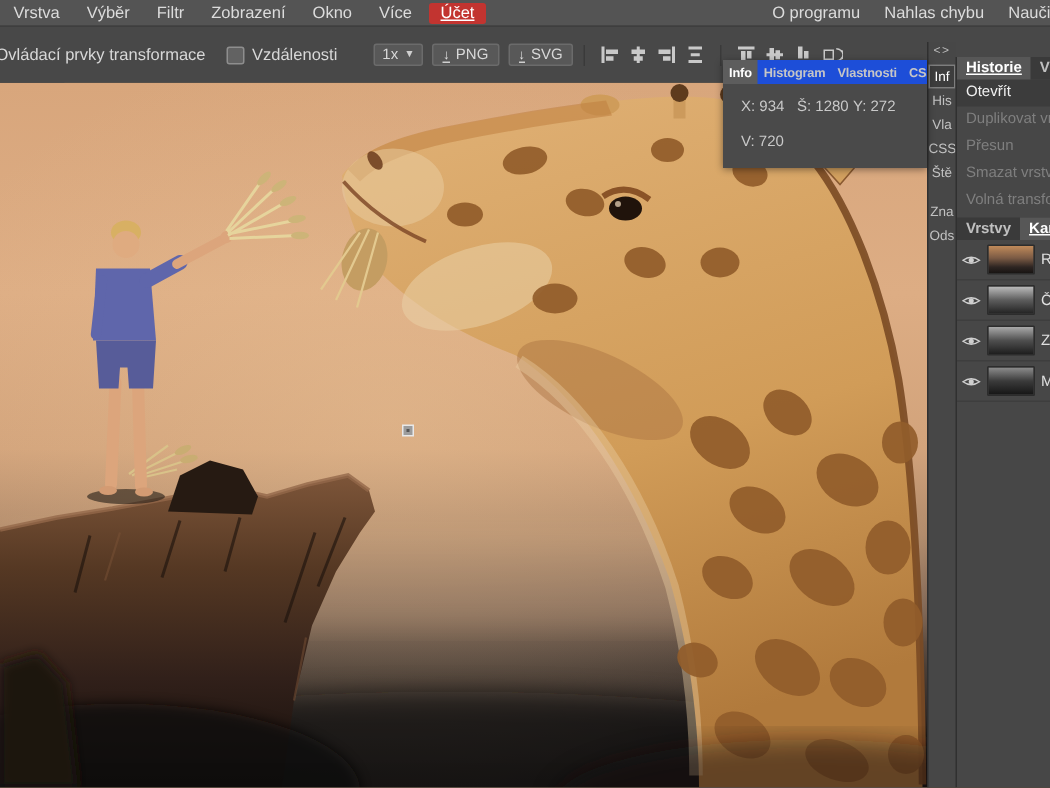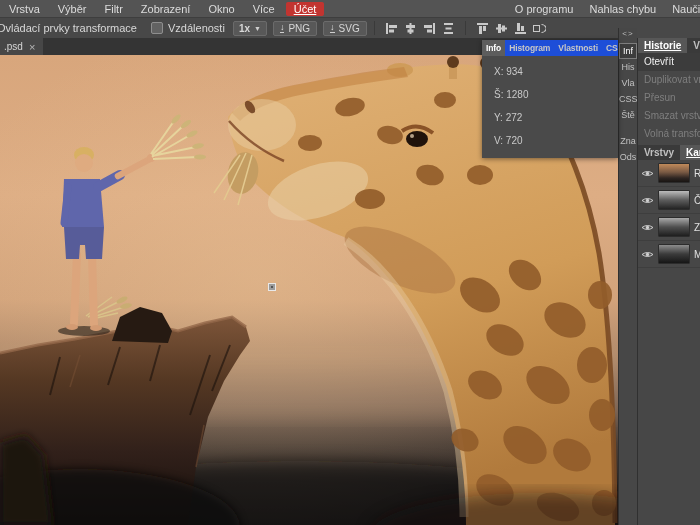--- a/index.html
+++ b/index.html
@@ -8,27 +8,27 @@
 
   
   .menubar{position:absolute;top:0;left:0;width:700px;height:17px;background:#545454;
     display:flex;align-items:center;font-size:11px;color:#dcdcdc;white-space:nowrap;z-index:30;}
   .menu-item{padding:1px 9px;cursor:default;}
   .menu-item.account{background:#c23430;color:#fff;border-radius:2px;padding:1px 8px;margin-left:2px;text-decoration:underline;}
   .menu-right{position:absolute;right:-26px;top:0;height:17px;display:flex;align-items:center;}
   .menu-right .menu-item{padding:1px 8px;}
 
   
-  .toolbar{position:absolute;top:17px;left:0;width:700px;height:21px;background:#484848;
+  .toolbar{position:absolute;top:17px;left:0;width:700px;height:38px;background:#484848;
     border-top:1px solid #3e3e3e;display:flex;align-items:center;font-size:11px;color:#d8d8d8;
     box-sizing:border-box;z-index:30;white-space:nowrap;}
   .tb-label{margin-left:-3px;}
   .chk{width:10px;height:10px;background:#626262;border:1px solid #8e8e8e;border-radius:2px;margin:0 5px 0 14px;flex:none;}
   .zoom-select{display:flex;align-items:center;gap:4px;background:#585858;border:1px solid #6b6b6b;
-    border-radius:2px;padding:1px 5px;font-size:10px;margin-left:8px;font-weight:bold;}
+    border-radius:2px;padding:1px 5px;font-size:10px;margin-left:24px;}
   .zoom-select .arrow{font-size:7px;color:#cfcfcf;}
   .tool-btn{display:flex;align-items:center;gap:4px;background:#585858;border:1px solid #6b6b6b;
     border-radius:2px;padding:1px 6px;font-size:10px;margin-left:6px;}
   .dl-ico{font-size:9px;line-height:8px;border-bottom:1.5px solid #cfcfcf;padding-bottom:1px;color:#e2e2e2;}
   .sep{width:1px;height:14px;background:#3a3a3a;margin:0 7px;flex:none;}
   .icon-btn{width:17px;height:17px;display:flex;align-items:center;justify-content:center;flex:none;margin:0 1px;}
   .icon-btn svg{display:block;}
   .ic{fill:#c9c9c9;}
 
   
@@ -40,21 +40,21 @@
   
   .canvas{position:absolute;top:55px;left:0;width:618px;height:470px;overflow:hidden;background:#caa078;}
   .canvas svg{display:block;}
 
   
   .info-panel{position:absolute;top:40px;left:482px;width:136px;z-index:40;
     box-shadow:0 1px 5px rgba(0,0,0,.45);font-size:10px;overflow:hidden;}
   .info-tabs{display:flex;background:#1d4ed8;align-items:flex-end;white-space:nowrap;}
   .info-tab{padding:3px 4px;color:#c6c6c6;font-size:8.5px;font-weight:bold;letter-spacing:-0.1px;}
   .info-tab.active{background:#5d5d5d;color:#fff;}
-  .info-body{display:grid;grid-template-columns:1fr;padding:10px 12px 12px 12px;row-gap:12px;
+  .info-body{display:grid;grid-template-columns:1fr 1fr 1fr;padding:10px 12px 12px 12px;row-gap:12px;
     color:#c9c9c9;background:#4a4a4a;}
 
   
   .side-strip{position:absolute;left:618px;top:28px;width:19px;bottom:0;background:#474747;
     border-left:1px solid #303030;box-sizing:border-box;display:flex;flex-direction:column;
     align-items:center;font-size:9px;color:#c2c2c2;z-index:35;}
   .collapse{color:#bdbdbd;font-size:8px;letter-spacing:1px;margin:1px 0 5px 0;}
   .strip-tab{padding:3px 0;width:100%;text-align:center;}
   .strip-tab.active{background:#3d3d3d;outline:1px solid #7e7e7e;outline-offset:-1px;color:#fff;text-align:center;}
   .strip-gap{height:10px;flex:none;}

